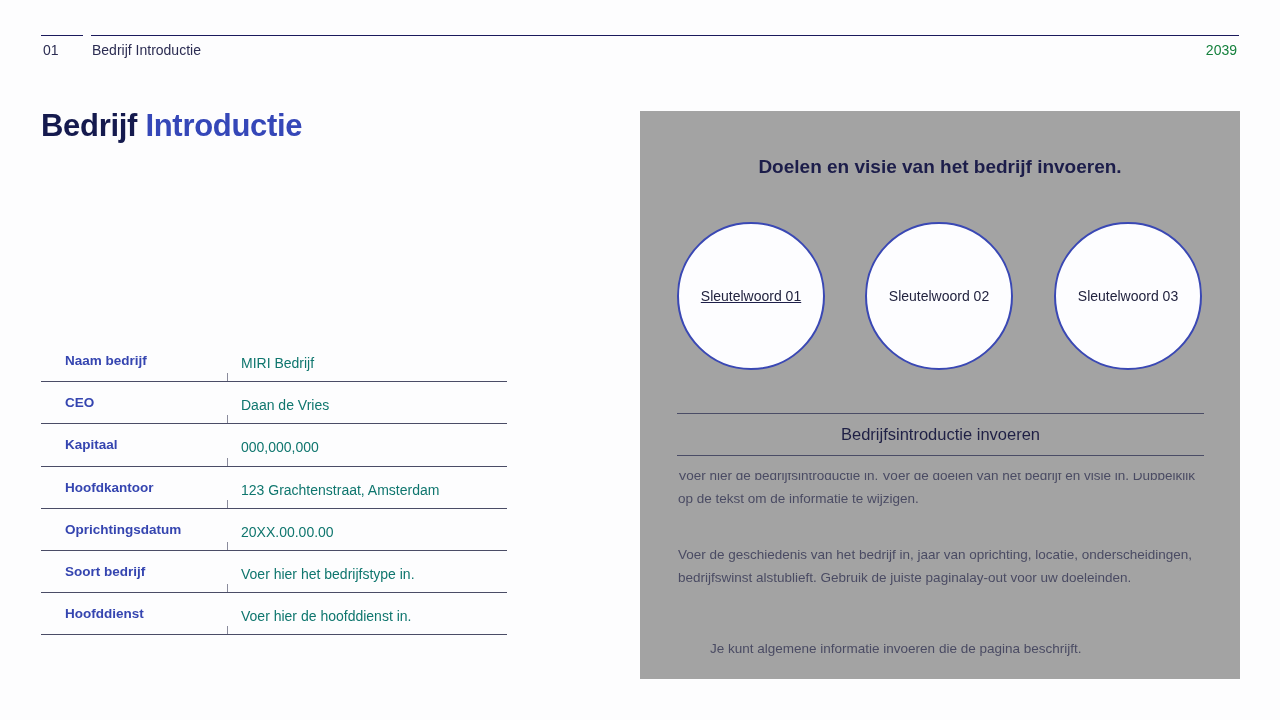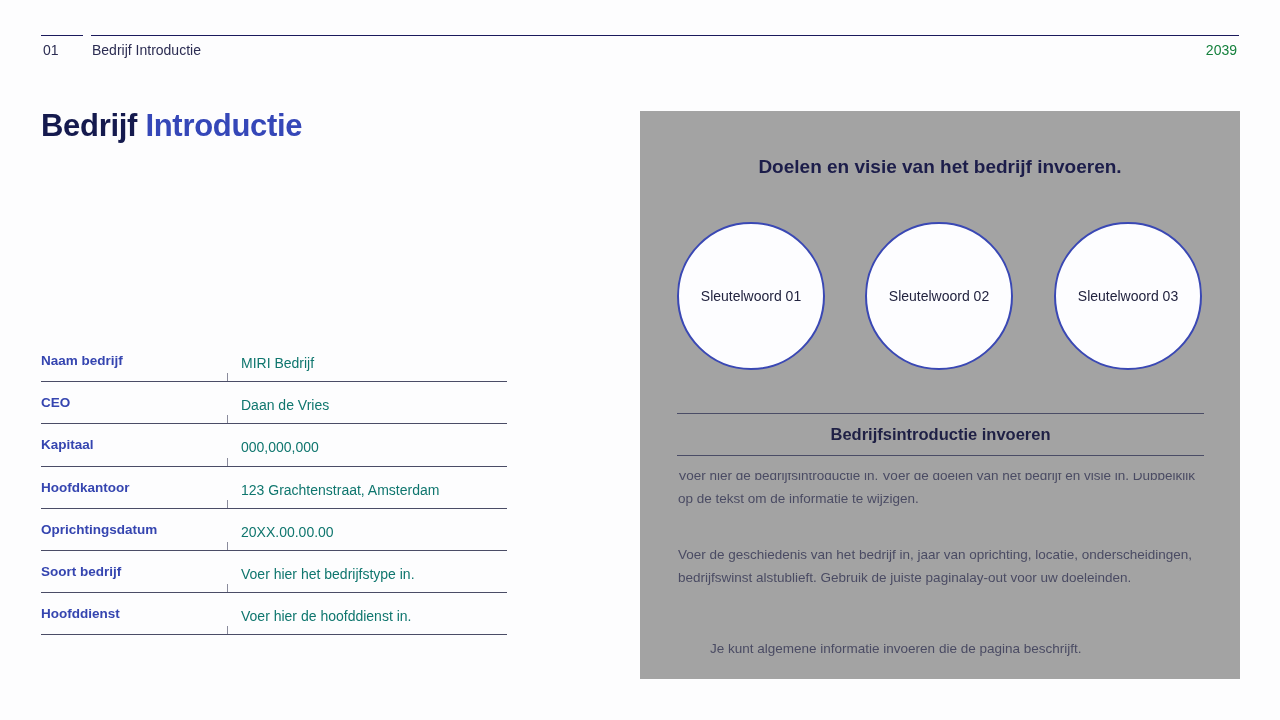--- a/index.html
+++ b/index.html
@@ -11,30 +11,30 @@
     .hdr-num { position: absolute; left: 43px; top: 42px; font-size: 14px; color: #2b2c52; }
     .hdr-title { position: absolute; left: 92px; top: 42px; font-size: 14px; color: #2b2c52; }
     .hdr-year { position: absolute; right: 43px; top: 42px; font-size: 14px; color: #15803d; }
 
     .page-title { position: absolute; left: 41px; top: 108px; font-size: 31px; font-weight: bold; letter-spacing: -0.3px; }
     .page-title .t1 { color: #151a4e; }
     .page-title .t2 { color: #3547b8; }
 
     .info-table { position: absolute; left: 41px; top: 340px; width: 466px; }
     .info-row { position: relative; height: 42.2px; border-bottom: 1.5px solid #4a4c66; }
-    .info-row .lbl { position: absolute; left: 0; top: 13px; font-size: 13.5px; font-weight: bold; color: #3545b0; }
+    .info-row .lbl { position: absolute; left: 24px; top: 13px; font-size: 13.5px; font-weight: bold; color: #3545b0; }
     .info-row .val { position: absolute; left: 200px; top: 15px; font-size: 14px; color: #0f766e; }
     .info-row .tick { position: absolute; left: 186px; bottom: 0; width: 1px; height: 8px; background: #8a8b9c; }
 
     .panel { position: absolute; left: 640px; top: 111px; width: 600px; height: 568px; background: #a3a3a3; }
     .panel-heading { position: absolute; left: 0; top: 45px; width: 100%; text-align: center; font-size: 19px; font-weight: bold; color: #1c1d4a; }
     .circle { position: absolute; top: 111px; width: 148px; height: 148px; border-radius: 50%; border: 2px solid #3a48b4; background: #fdfdff; display: flex; align-items: center; justify-content: center; }
     .circle span { font-size: 14px; color: #22233f; }
-    .c1 { left: 37px; } .c2 { left: 225px; } .c3 { left: 414px; }
-    .sub-box { position: absolute; left: 37px; top: 302px; width: 527px; height: 43px; border-top: 1px solid #4a4c66; border-bottom: 1px solid #4a4c66; display: flex; align-items: center; justify-content: center; font-weight: bold; }
+    .c1 { left: 37px; text-decoration: underline; } .c2 { left: 225px; } .c3 { left: 414px; }
+    .sub-box { position: absolute; left: 37px; top: 302px; width: 527px; height: 43px; border-top: 1px solid #4a4c66; border-bottom: 1px solid #4a4c66; display: flex; align-items: center; justify-content: center; }
     .sub-box span { font-size: 16.5px; color: #1f2045; }
     .body-text { position: absolute; left: 38px; font-size: 13.5px; line-height: 23px; color: #4a4b63; width: 530px; }
     .bt1 { top: 362px; height: 46px; overflow: hidden; }
     .bt1 .clip { display: block; margin-top: -9px; }
     .bt2 { top: 432px; }
     .bt3 { top: 526px; margin-left: 32px; }
   </style>
 </head>
 <body>
 

